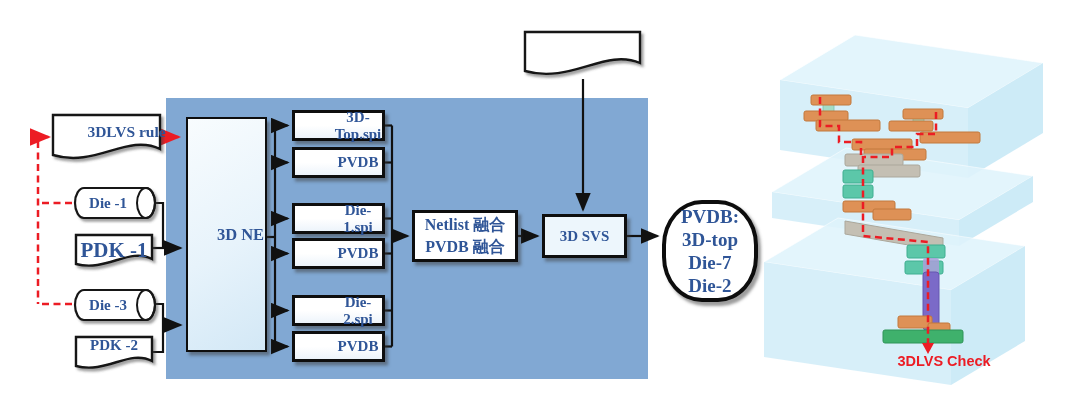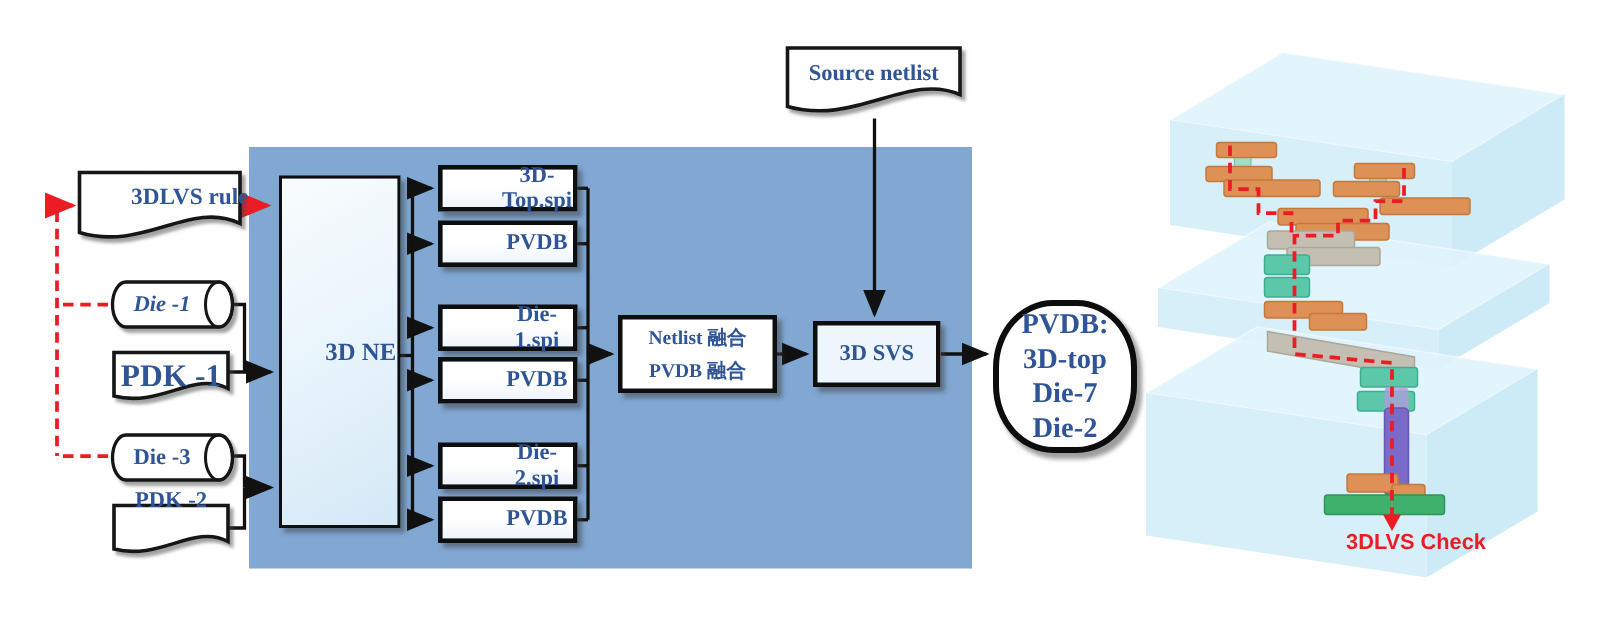--- a/index.html
+++ b/index.html
@@ -15,32 +15,32 @@
   svg.wires{position:absolute;left:0;top:0;width:1080px;height:412px;}
   .bx{position:absolute;box-sizing:border-box;display:flex;align-items:center;justify-content:center;
       flex-direction:column;font-weight:bold;color:var(--ink-blue);text-align:center;
       box-shadow:3px 3.5px 3px rgba(60,60,60,.5);}
   .ne{left:186px;top:117px;width:81px;height:235px;border:2.6px solid #0e0e0e;
       background:linear-gradient(150deg,#F8FCFE 0%,#E7F3FB 55%,#D3E8F6 100%);font-size:16.5px;padding-left:28px;}
   .obox{left:292px;width:93px;height:31px;border:3px solid #0e0e0e;font-size:15px;
       background:linear-gradient(180deg,#FFFFFF 50%,#EDF4FB 100%);padding-left:39px;}
   .o0{top:110px}.o1{top:147px}.o2{top:203px}.o3{top:238px}.o4{top:295px}.o5{top:331px}
   .merge{left:412px;top:210px;width:106px;height:52px;border:3.4px solid #0e0e0e;background:#fff;
-      font-size:13px;line-height:22px;text-align:center;}
+      font-size:16px;line-height:22px;text-align:center;}
   .svs{left:542px;top:214px;width:85px;height:44px;border:3.4px solid #0e0e0e;background:var(--svs-fill);
       font-size:15px;}
   .result{left:662px;top:200px;width:96px;height:102px;border:4px solid #0d0d0d;border-radius:40px/45px;
       background:#fff;font-size:19px;line-height:23px;}
   .lbl{position:absolute;display:flex;align-items:center;justify-content:center;font-weight:bold;
       color:var(--ink-blue);box-shadow:none;}
   .lbl-rule{left:53px;top:121px;width:107px;height:22px;font-size:15.5px;padding-left:20px;}
-  .lbl-die1{left:75px;top:192px;width:66px;height:22px;font-size:15px;font-style:italic;}
+  .lbl-die1{left:75px;top:192px;width:66px;height:22px;font-size:15px;}
   .lbl-pdk1{left:76px;top:239px;width:76px;height:22px;font-size:21px;}
   .lbl-die2{left:75px;top:294px;width:66px;height:22px;font-size:15px;}
-  .lbl-pdk2{left:76px;top:323px;width:76px;height:22px;font-size:15px;font-family:Liberation Serif, serif;}
+  .lbl-pdk2{left:76px;top:334px;width:76px;height:22px;font-size:15px;font-family:Liberation Serif, serif;}
   .lbl-src{left:525px;top:37px;width:115px;height:24px;font-size:15px;}
   svg.illus{position:absolute;left:760px;top:0;width:320px;height:412px;}
   
   .kline{stroke:var(--line-black);stroke-width:2.2;fill:none;}
   .rline{stroke:var(--accent-red);stroke-width:2.5;fill:none;}
   .rdash{stroke:var(--accent-red);stroke-width:2.5;fill:none;stroke-dasharray:7 4.5;}
   .docsh{fill:#ffffff;stroke:#151515;stroke-width:2.4;}
   .cylsh{fill:#ffffff;stroke:#151515;stroke-width:2.2;}
   .cylrim{fill:none;stroke:#151515;stroke-width:2;}
   .slab-top{fill:var(--slab-top);opacity:.88;stroke:rgba(255,255,255,.6);stroke-width:1;}
@@ -130,21 +130,20 @@
       <path class="cylsh" d="M84,290 A9,15 0 0 0 84,320 L146,320 A9,15 0 0 0 146,290 Z"></path>
       <ellipse class="cylrim" cx="146" cy="305" rx="9" ry="15"></ellipse>
     </g>
   </svg>
 
   <div class="lbl lbl-rule">3DLVS rule</div>
   <div class="lbl lbl-die1">Die -1</div>
   <div class="lbl lbl-pdk1">PDK -1</div>
   <div class="lbl lbl-die2">Die -3</div>
   <div class="lbl lbl-pdk2">PDK -2</div>
-  <div class="lbl lbl-src">Source netlist</div>
 
   <div class="bx ne">3D NE</div>
   <div class="bx obox o0">3D-Top.spi</div>
   <div class="bx obox o1">PVDB</div>
   <div class="bx obox o2">Die-1.spi</div>
   <div class="bx obox o3">PVDB</div>
   <div class="bx obox o4">Die-2.spi</div>
   <div class="bx obox o5">PVDB</div>
 
   <div class="bx merge">

